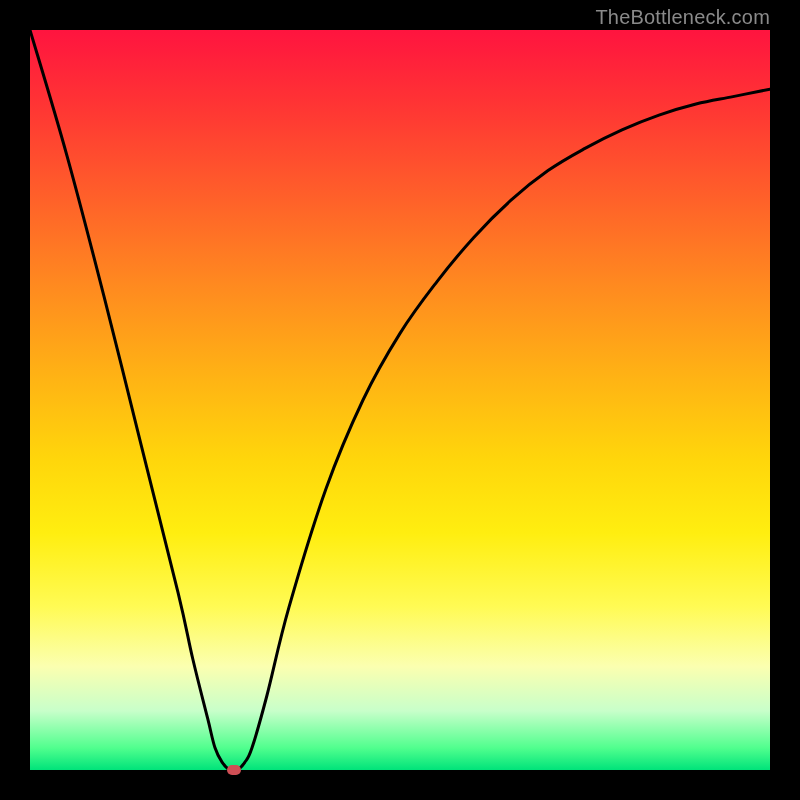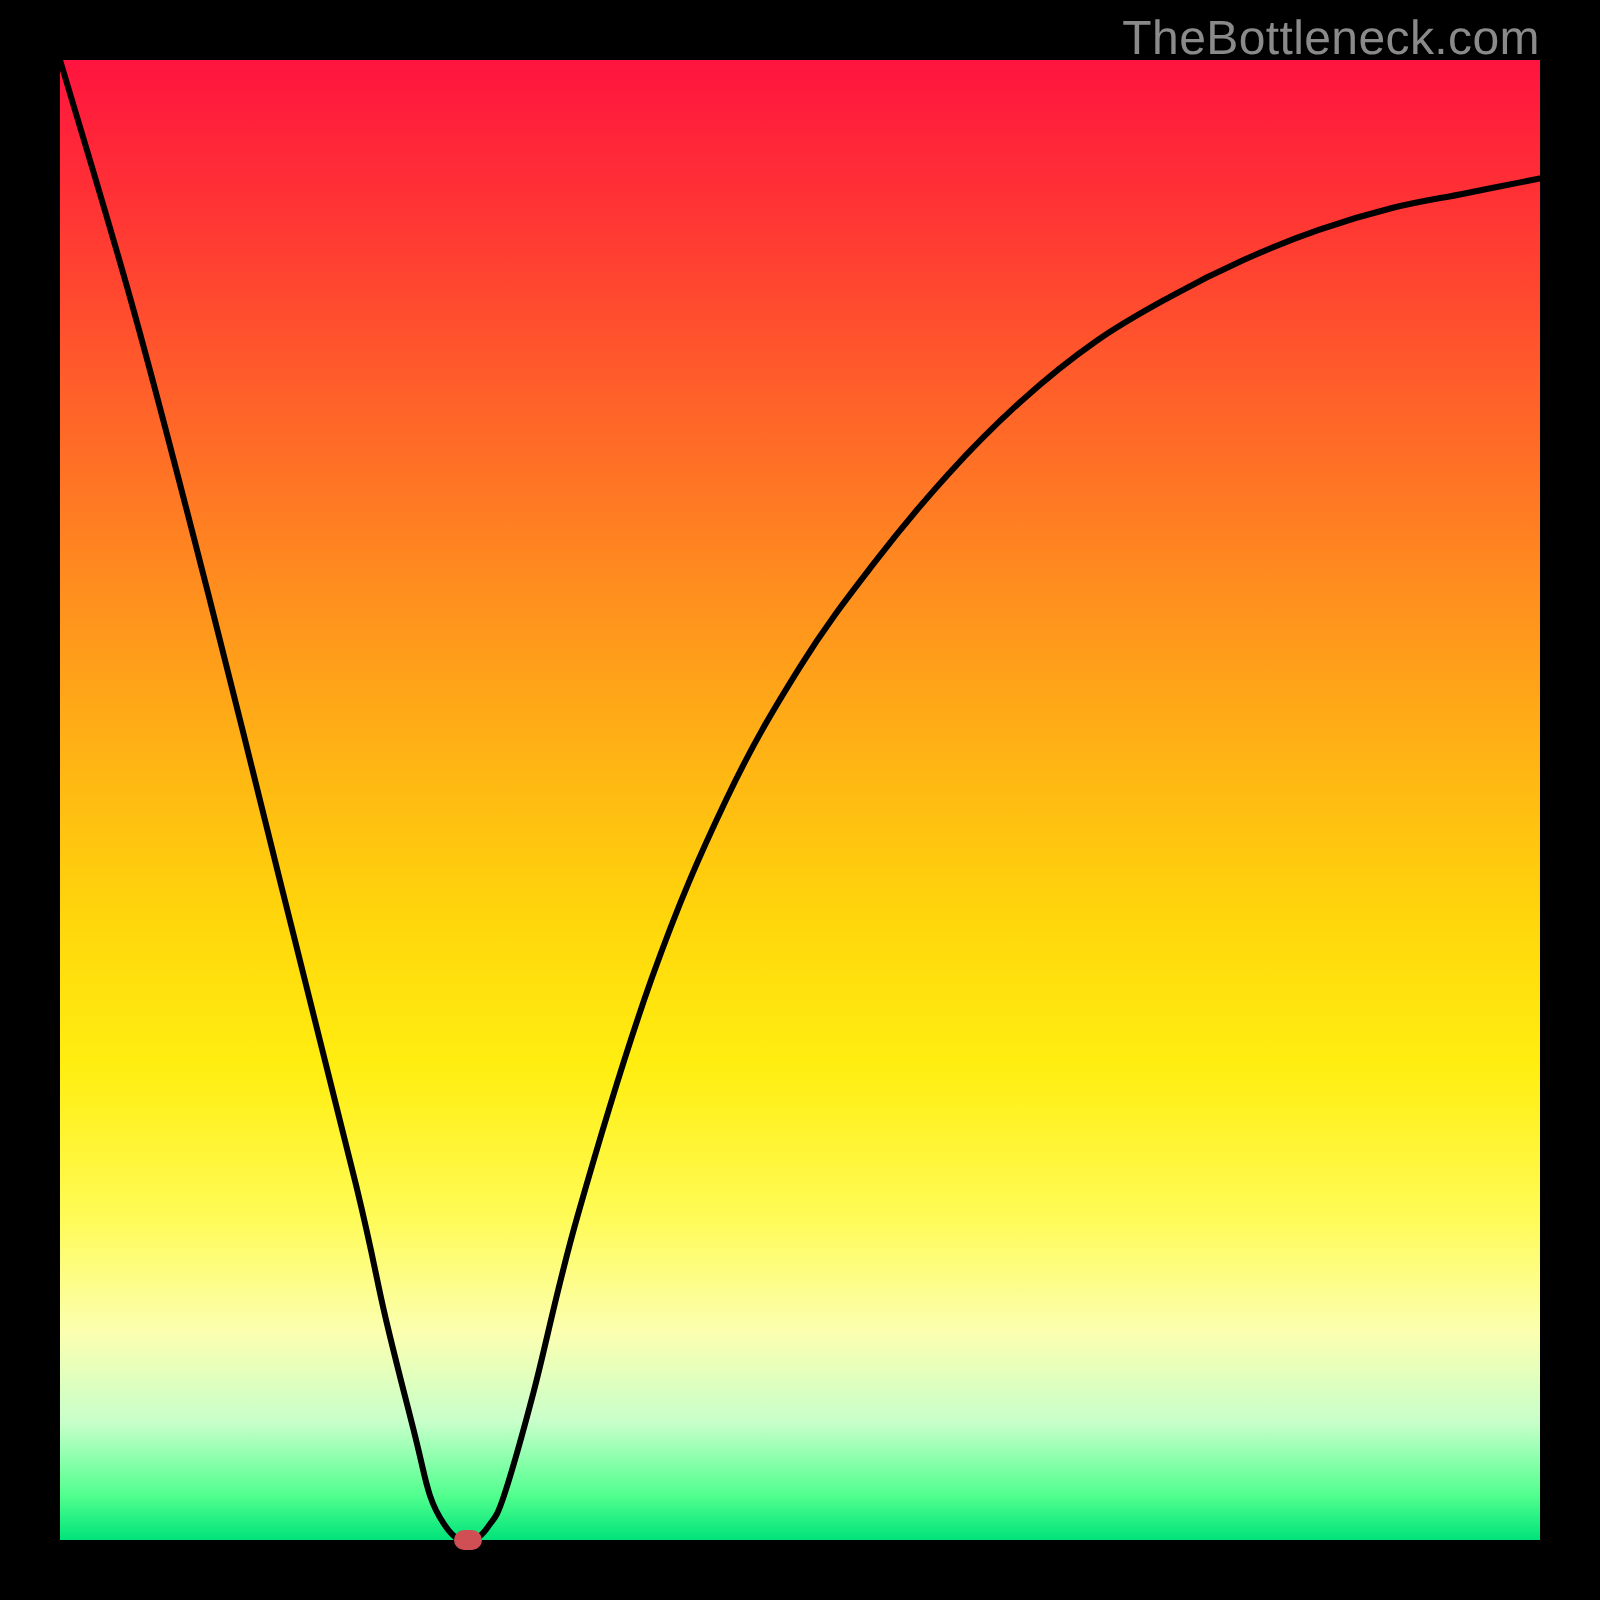--- a/index.html
+++ b/index.html
@@ -33,21 +33,21 @@
       #51ff8e 97%,
       #00e37a 100%
     );
   }
 
   .watermark {
     position: absolute;
     top: 6px;
     right: 30px;
     color: #8a8a8a;
-    font-size: 24px;
+    font-size: 20px;
     font-weight: 500;
     letter-spacing: 0.2px;
   }
 
   svg.curve {
     position: absolute;
     left: 0; top: 0;
     width: 740px; height: 740px;
   }
 

